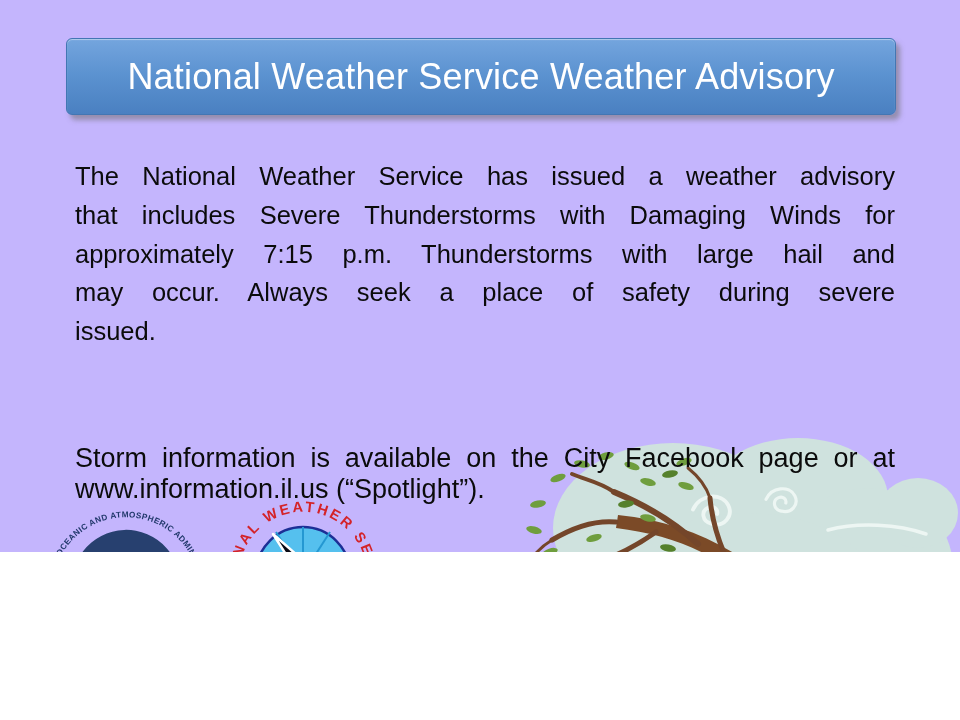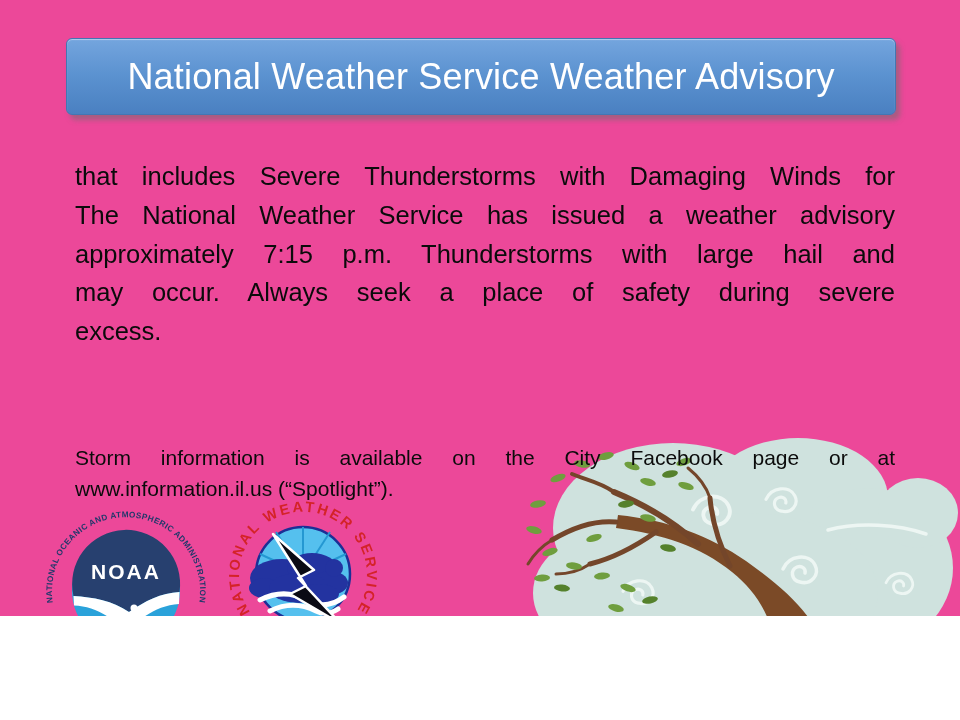--- a/index.html
+++ b/index.html
@@ -1,33 +1,33 @@
 <!DOCTYPE html>
 <html><head>
 <meta charset="utf-8">
 <style>
   html,body{margin:0;padding:0;background:#ffffff;}
   .slide{
-    position:relative;width:960px;height:616px;background:#ec4899;overflow:hidden;
+    position:relative;width:960px;height:552px;background:#c4b5fd;overflow:hidden;
     font-family:"Liberation Sans", sans-serif;
   }
   .banner{
     position:absolute;left:66px;top:38px;width:828px;height:75px;
     border-radius:6px;
     background:linear-gradient(180deg,#74a5de 0%,#5b92d0 48%,#4a80c1 100%);
     border:1px solid #4376b3;
     box-shadow:inset 0 1px 1px rgba(255,255,255,.45), 4px 5px 5px rgba(110,110,110,.55);
     display:flex;align-items:center;justify-content:center;
   }
   .banner-title{
     color:#ffffff;font-size:36px;letter-spacing:.2px;white-space:nowrap;
   }
   .para{position:absolute;left:75px;width:820px;color:#0b0b0b;z-index:2;}
   .para1{top:157px;font-size:25.5px;line-height:38.8px;}
-  .para2{top:443px;font-size:21px;line-height:30.5px;}
+  .para2{top:443px;font-size:27px;line-height:30.5px;}
   .jline{display:block;text-align:justify;text-align-last:justify;-moz-text-align-last:justify;white-space:normal;}
   .lastline{display:block;text-align:left;}
   .logo{position:absolute;z-index:2;}
   .noaa{left:40px;top:505px;}
   .nws{left:224px;top:498px;}
   .illustration{position:absolute;left:498px;top:418px;z-index:1;}
 </style>
 </head>
 <body>
 
@@ -89,25 +89,25 @@
         <ellipse cx="96" cy="120" rx="8" ry="3.5" transform="rotate(-16 96 120)"></ellipse>
         <ellipse cx="170" cy="130" rx="8" ry="3.5" transform="rotate(10 170 130)" fill="#55812c"></ellipse>
         <ellipse cx="44" cy="160" rx="8" ry="3.5" transform="rotate(-4 44 160)"></ellipse>
         <ellipse cx="118" cy="190" rx="8" ry="3.5" transform="rotate(14 118 190)"></ellipse>
         <ellipse cx="186" cy="44" rx="8" ry="3.5" transform="rotate(-18 186 44)"></ellipse>
       </g>
     </svg>
   </div>
 
   <div class="para para1">
+    <span class="jline">The National Weather Service has issued a weather advisory</span>
     <span class="jline">that includes Severe Thunderstorms with Damaging Winds for</span>
-    <span class="jline">The National Weather Service has issued a weather advisory</span>
     <span class="jline">approximately 7:15 p.m. Thunderstorms with large hail and</span>
     <span class="jline">may occur. Always seek a place of safety during severe</span>
-    <span class="lastline">excess.</span>
+    <span class="lastline">issued.</span>
   </div>
 
   <div class="para para2">
     <span class="jline">Storm information is available on the City Facebook page or at</span>
     <span class="lastline">www.information.il.us (“Spotlight”).</span>
   </div>
 
   <div class="logo noaa">
     <svg width="172" height="172" viewBox="0 0 172 172" font-family="Liberation Sans, sans-serif">
       <defs>

